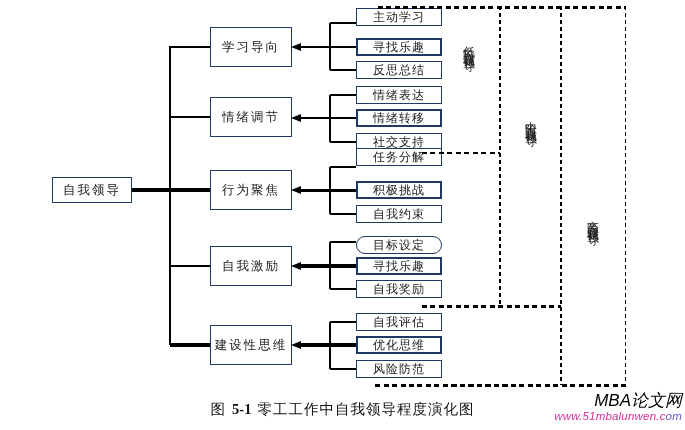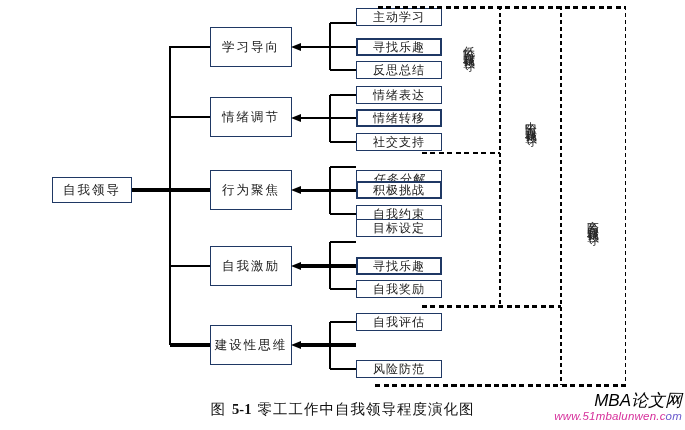--- a/index.html
+++ b/index.html
@@ -79,41 +79,42 @@
   <div class="box sub" style="top:86px;">情绪表达</div>
   <div class="box sub mid" style="top:109px;">情绪转移</div>
   <div class="box sub" style="top:133px;">社交支持</div>
 
   <div class="box cat" style="top:170px;">行为聚焦</div>
   <div class="hline" style="left:300px;top:188.5px;width:56px;height:3px;"></div>
   <div class="arrowhead" style="left:291px;top:185.5px;"></div>
   <div class="vline" style="left:329.4px;top:167px;width:1.2px;height:47px;"></div>
   <div class="hline" style="left:330px;top:166.4px;width:26px;height:1.2px;"></div>
   <div class="hline" style="left:330px;top:213.4px;width:26px;height:1.2px;"></div>
-  <div class="box sub" style="top:170px;font-style:italic;">任务分解</div>
+  <div class="box sub" style="top:148px;">任务分解</div>
   <div class="box sub mid" style="top:181px;">积极挑战</div>
   <div class="box sub" style="top:205px;">自我约束</div>
 
   <div class="box cat" style="top:246px;">自我激励</div>
   <div class="hline" style="left:300px;top:264.3px;width:56px;height:3.4px;"></div>
   <div class="arrowhead" style="left:291px;top:261.5px;"></div>
   <div class="vline" style="left:329.4px;top:242px;width:1.2px;height:47px;"></div>
   <div class="hline" style="left:330px;top:241.4px;width:26px;height:1.2px;"></div>
   <div class="hline" style="left:330px;top:288.4px;width:26px;height:1.2px;"></div>
-  <div class="box sub" style="top:219px;">目标设定</div>
+  <div class="box sub" style="top:236px;border-radius:9px;">目标设定</div>
   <div class="box sub mid" style="top:257px;">寻找乐趣</div>
   <div class="box sub" style="top:280px;">自我奖励</div>
 
   <div class="box cat" style="top:325px;">建设性思维</div>
   <div class="hline" style="left:300px;top:343.3px;width:56px;height:3.4px;"></div>
   <div class="arrowhead" style="left:291px;top:340.5px;"></div>
   <div class="vline" style="left:329.4px;top:322px;width:1.2px;height:47px;"></div>
   <div class="hline" style="left:330px;top:321.4px;width:26px;height:1.2px;"></div>
   <div class="hline" style="left:330px;top:368.4px;width:26px;height:1.2px;"></div>
   <div class="box sub" style="top:313px;">自我评估</div>
+  <div class="box sub mid" style="top:336px;">优化思维</div>
   <div class="box sub" style="top:360px;">风险防范</div>
 
   <div class="dash-h" style="left:378px;top:6px;width:248px;"></div>
   <div class="dash-v" style="left:499px;top:6px;height:300px;"></div>
   <div class="dash-v" style="left:560px;top:6px;height:379px;"></div>
   <div class="dash-v" style="left:624.5px;top:6px;height:379px;"></div>
   <div class="dash-h" style="left:422px;top:151.5px;width:78px;"></div>
   <div class="dash-h" style="left:422px;top:305px;width:139px;"></div>
   <div class="dash-h" style="left:375px;top:384px;width:251px;"></div>
 

